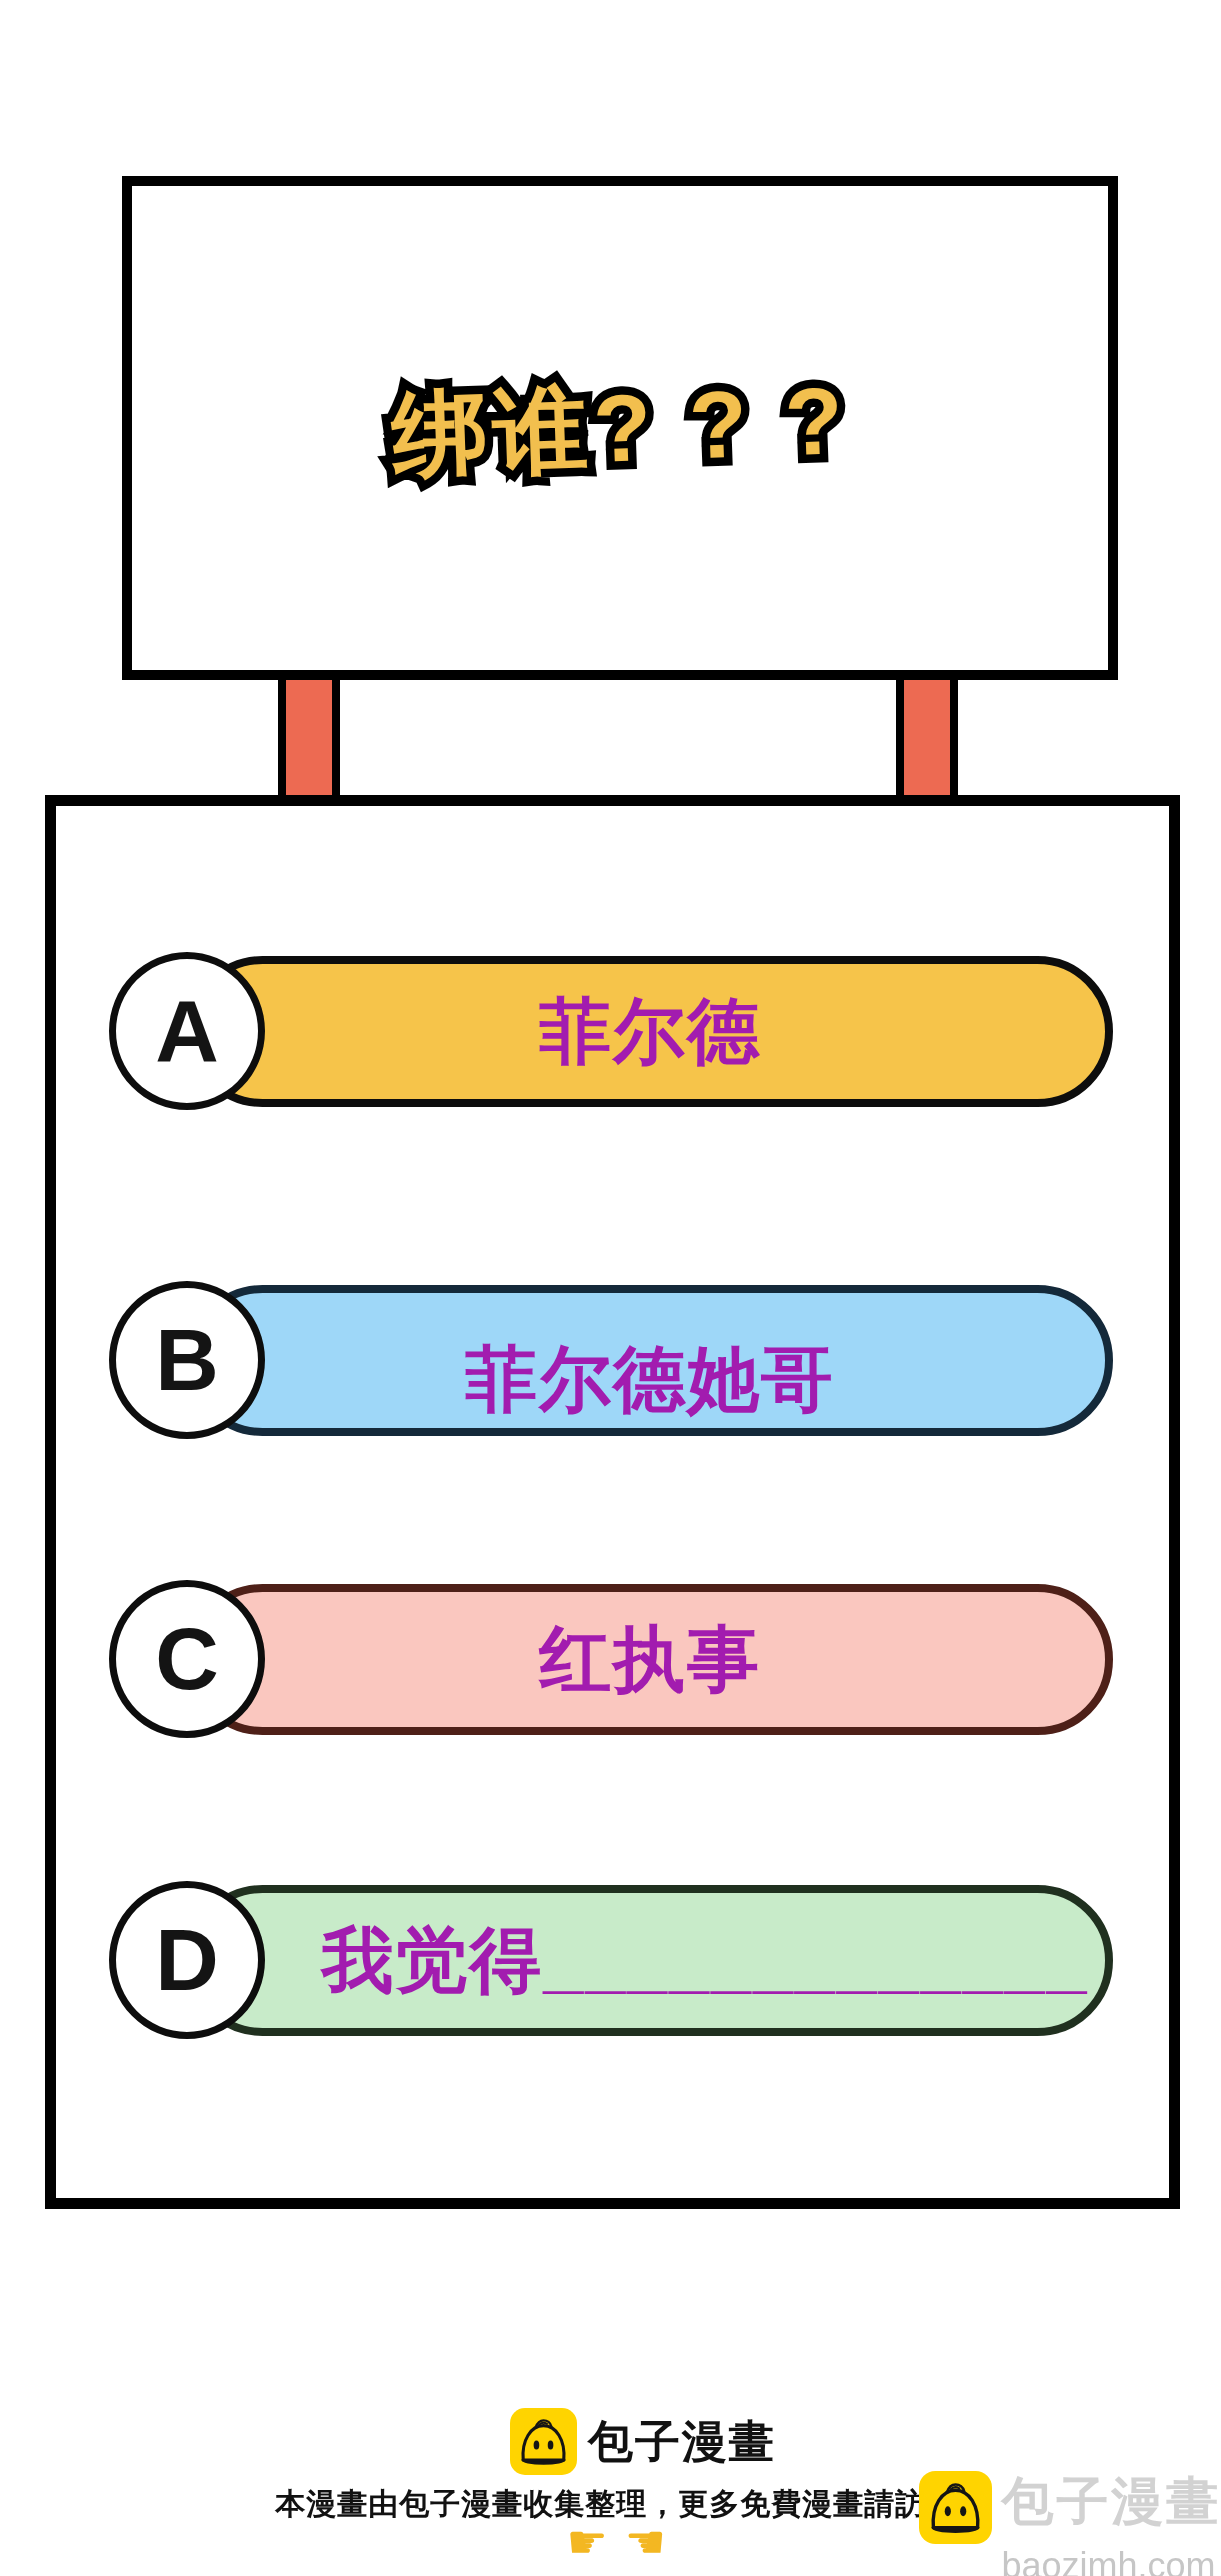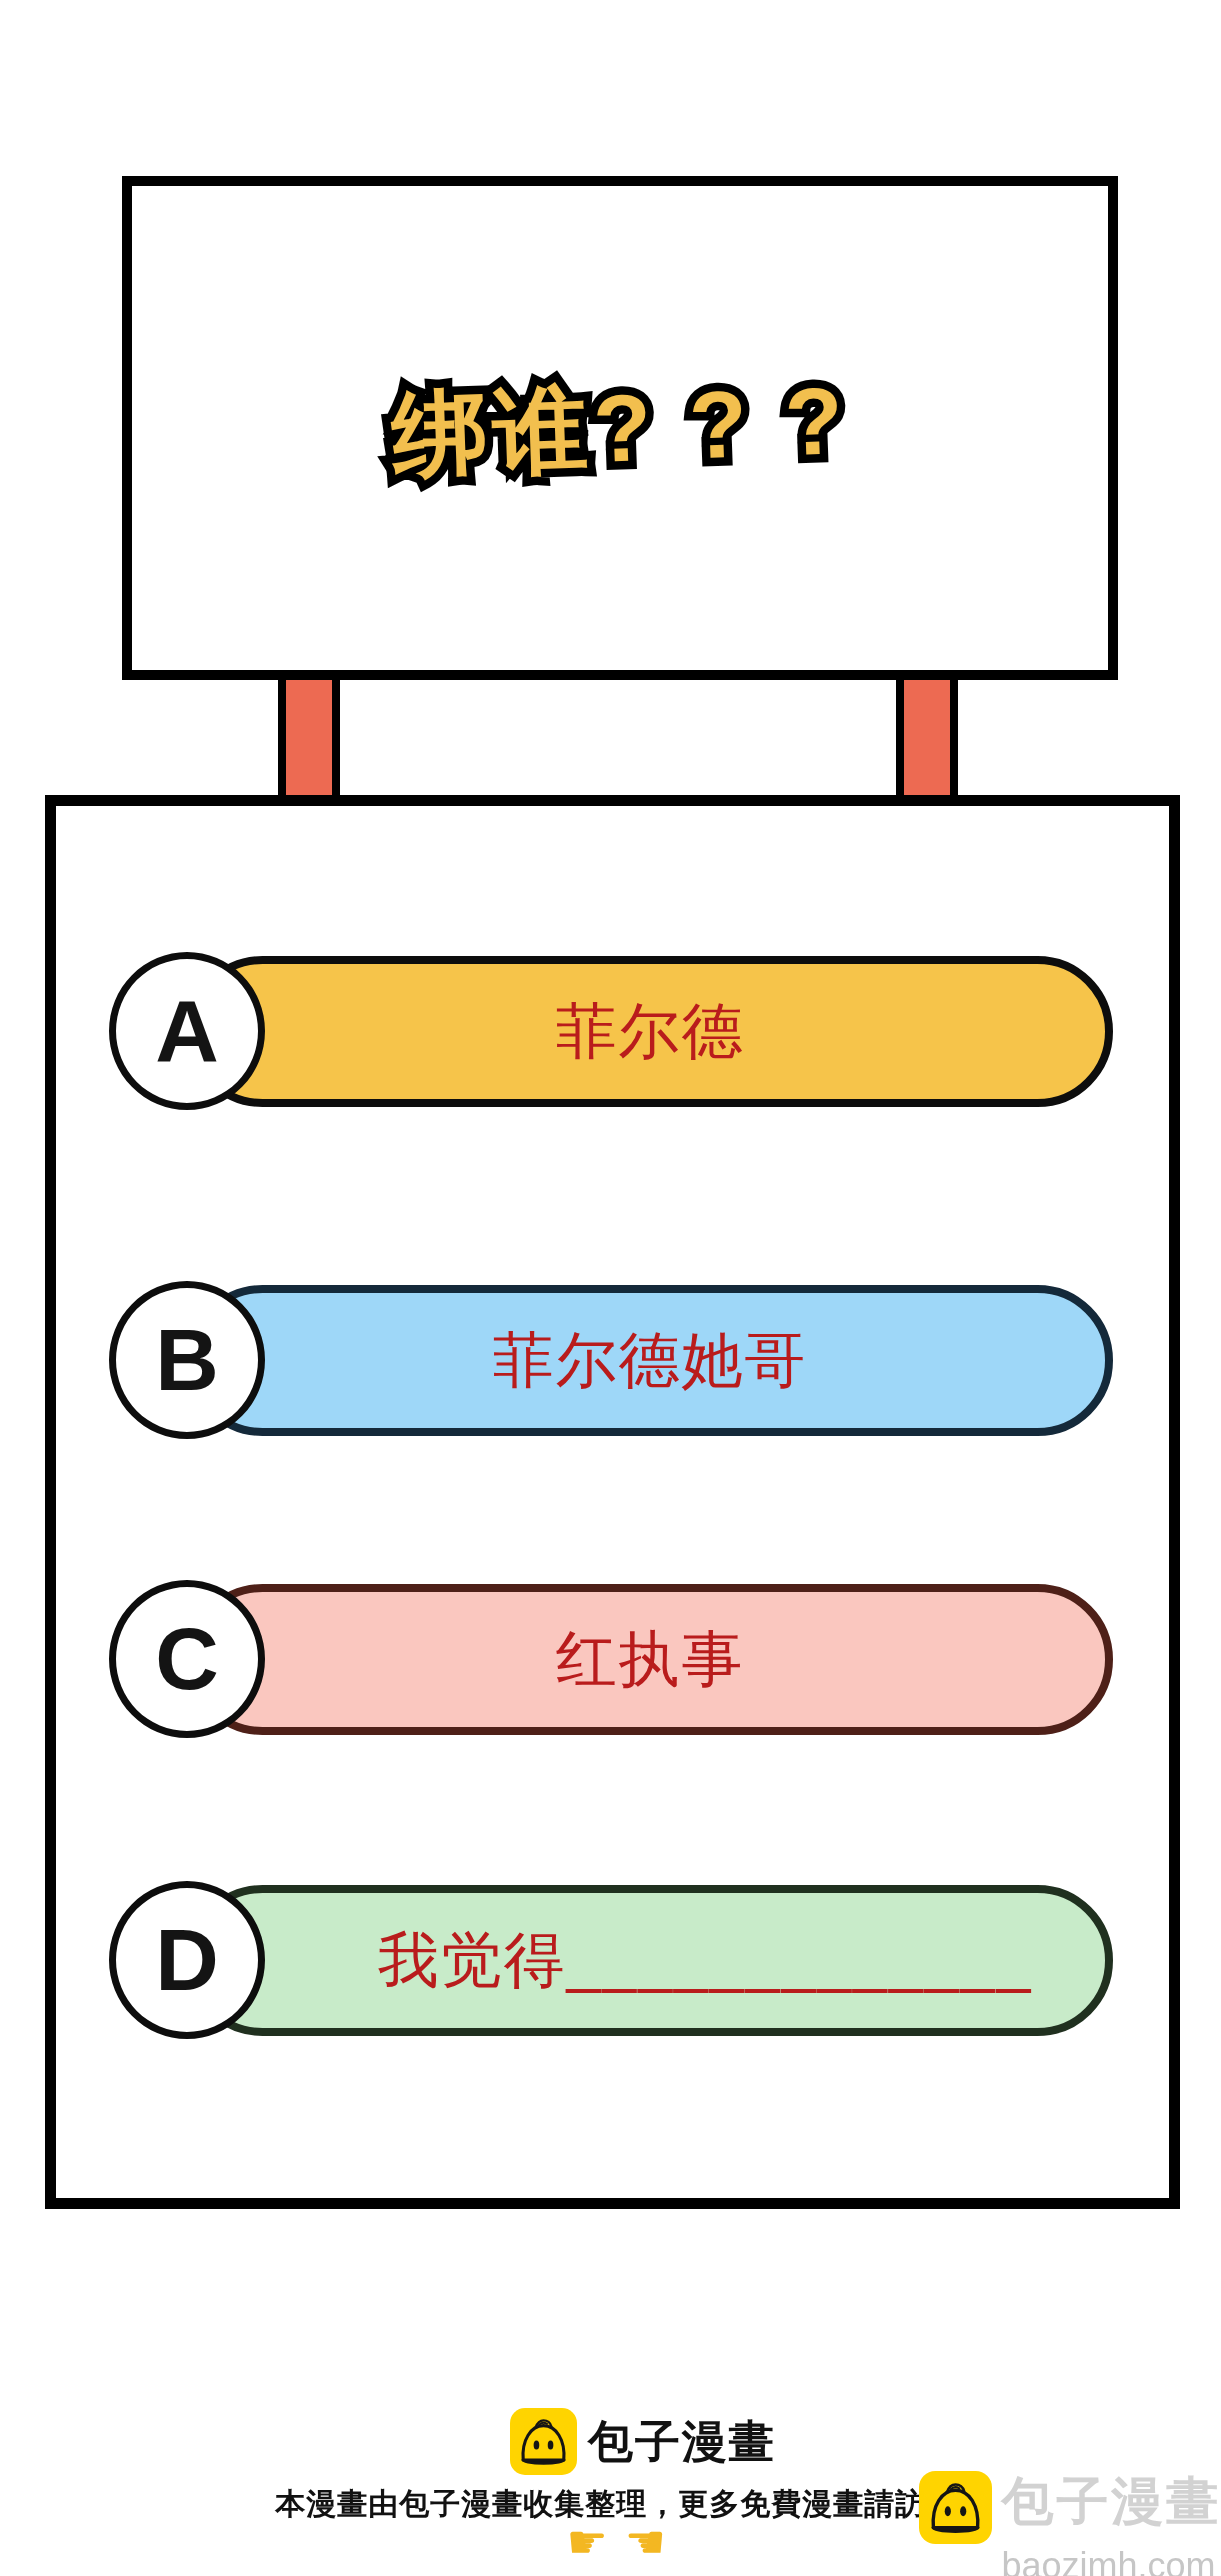--- a/index.html
+++ b/index.html
@@ -27,30 +27,30 @@
   .options-box{
     position:absolute;left:45px;top:795px;width:1135px;height:1414px;
     box-sizing:border-box;border:11.4px solid #000;background:#fff;z-index:2;
   }
   
   .pill-body{
     position:absolute;left:187px;width:926px;height:151px;box-sizing:border-box;
     border:8.6px solid #000;border-radius:76px;z-index:3;
     display:flex;align-items:center;justify-content:center;
   }
-  .pill-label{font-size:61px;font-weight:normal;color:#b91c1c;letter-spacing:1.9px;white-space:nowrap;}
+  .pill-label{font-size:72px;font-weight:bold;color:#a21caf;letter-spacing:1.9px;white-space:nowrap;}
   .pill-label.shift{margin-left:110px;}
   .pill-cap{
     position:absolute;left:109px;width:156px;height:158px;box-sizing:border-box;
     background:#fff;border:7.6px solid #0d0d0d;border-radius:50%;z-index:4;
     display:flex;align-items:center;justify-content:center;
   }
   .cap-letter{font-size:88px;font-weight:600;color:#141414;line-height:1;}
   .row-a .pill-body{top:956px;} .row-a .pill-cap{top:952px;}
-  .row-b .pill-body{top:1285px;} .row-b .pill-cap{top:1281px;}
+  .row-b .pill-body{top:1285px;align-items:flex-end;} .row-b .pill-cap{top:1281px;}
   .row-c .pill-body{top:1584px;} .row-c .pill-cap{top:1580px;}
   .row-d .pill-body{top:1885px;justify-content:center;} .row-d .pill-cap{top:1881px;}
   
   .footer-logo{position:absolute;left:510px;top:2408px;width:67px;height:67px;z-index:5;}
   .footer-brand{position:absolute;left:588px;top:2408px;height:67px;z-index:5;
     display:flex;align-items:center;font-size:45px;font-weight:bold;color:#111;letter-spacing:1.9px;}
   .footer-notice{position:absolute;left:11.4px;right:0;top:2484px;text-align:center;z-index:5;
     font-size:30px;font-weight:bold;color:#111;letter-spacing:1px;}
   .footer-url-row{position:absolute;left:11.4px;right:0;top:2519px;z-index:5;
     display:flex;align-items:center;justify-content:center;gap:17px;}

